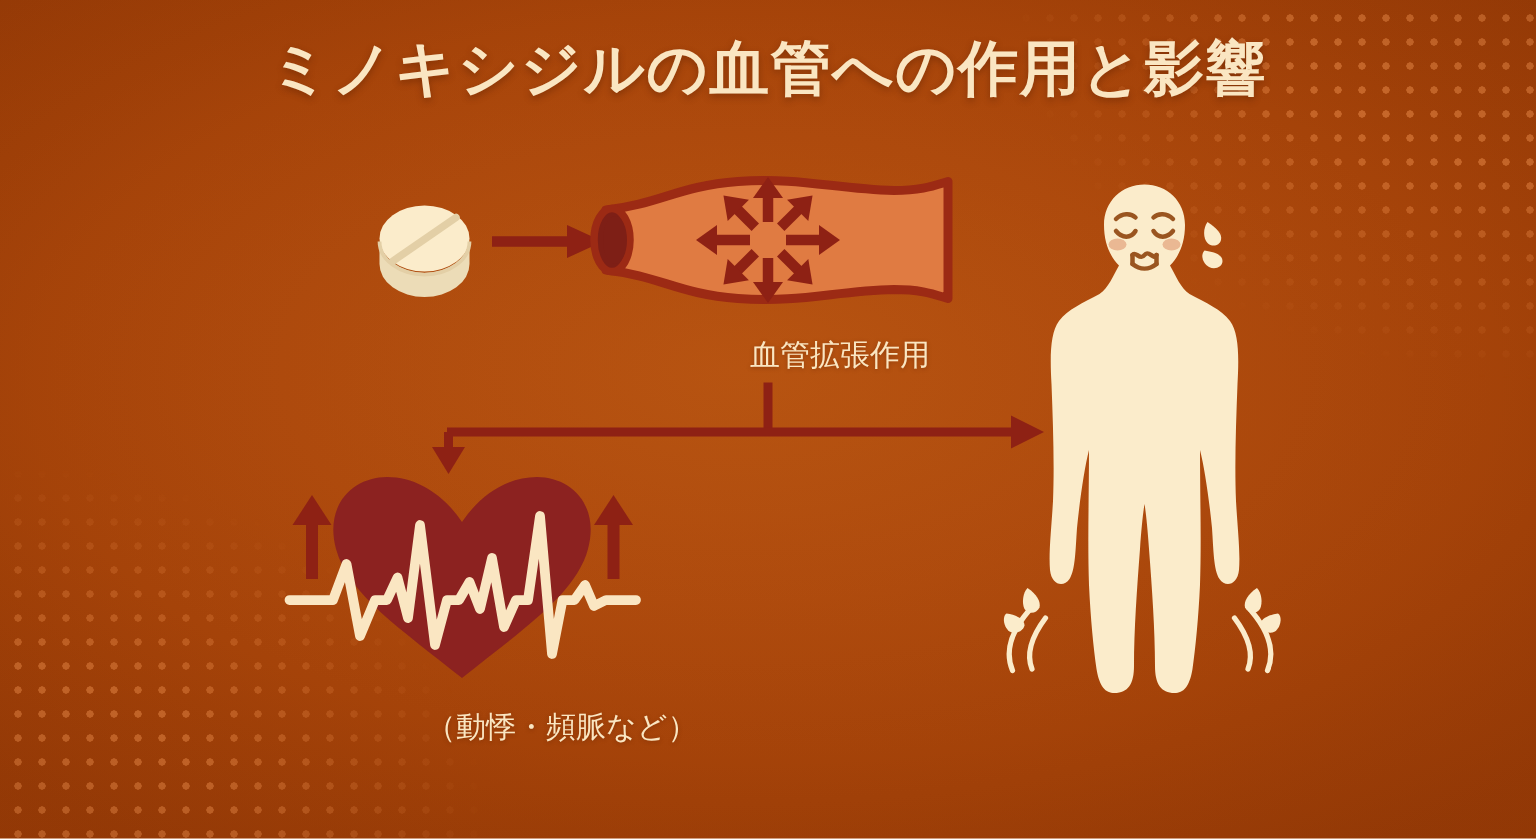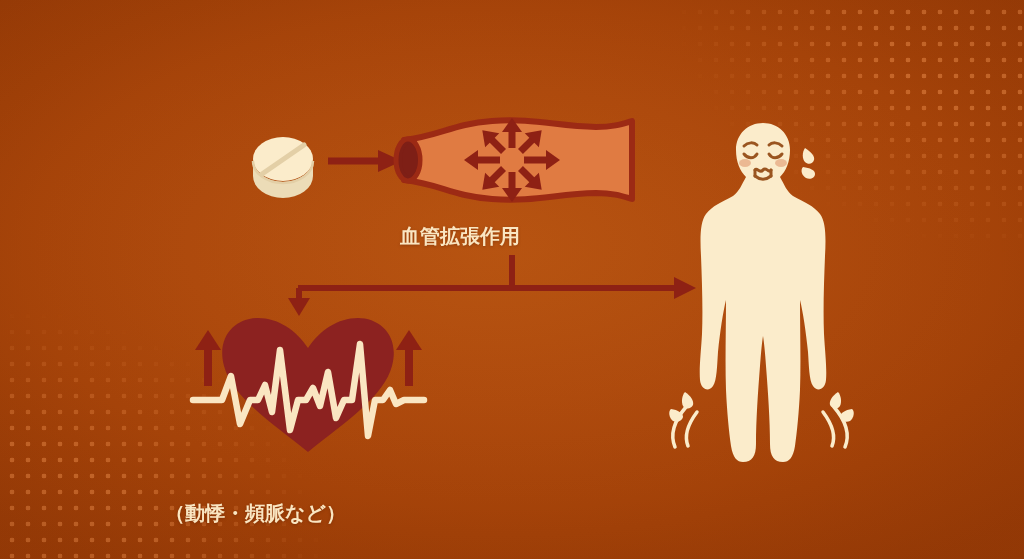--- a/index.html
+++ b/index.html
@@ -59,30 +59,30 @@
     line-height: 1.2;
     text-shadow: 0 2px 5px rgba(90,30,0,0.45);
     white-space: nowrap;
   }
 
   
   .caption {
     position: absolute;
     color: #fae6c2;
     font-size: 20px;
-    font-weight: 700;
-    text-align: left;
+    font-weight: 400;
+    text-align: right;
     line-height: 1.45;
     text-shadow: 0 1px 3px rgba(90,30,0,0.4);
     white-space: nowrap;
   }
   .caption.vessel-cap { left: 400px; top: 222px; width: 220px; }
   .caption.heart-cap  { left: 165px; top: 470px; width: 300px; }
   .caption.edema-cap  { left: 615px; top: 470px; width: 300px; }
-  .cap-line2 { display: block; margin-top: 29px; }
+  .cap-line2 { display: block; }
 
   
   .art {
     position: absolute;
     left: 0;
     top: 0;
     width: 1024px;
     height: 559px;
     overflow: visible;
   }
@@ -281,20 +281,21 @@
           <path d="M834,407 C 846,421 850,435 845,447"></path>
         </g>
         <g fill="#fbeccb">
           <path d="M838,392 C 832,396 829,401 830,405 C 832,409 837,410 840,406 C 842,402 841,395 838,392 Z"></path>
           <path d="M852,409 C 845,410 840,413 840,417 C 841,421 846,423 850,421 C 854,418 855,411 852,409 Z"></path>
         </g>
       </g>
     </g>
   </svg>
 
+  <div class="title">ミノキシジルの血管への作用と影響</div>
 
   <div class="caption vessel-cap">
     <span>血管拡張作用</span>
   </div>
 
   <div class="caption heart-cap">
     <span class="cap-line2">（動悸・頻脈など）</span>
   </div>
 
   <div class="caption edema-cap">

